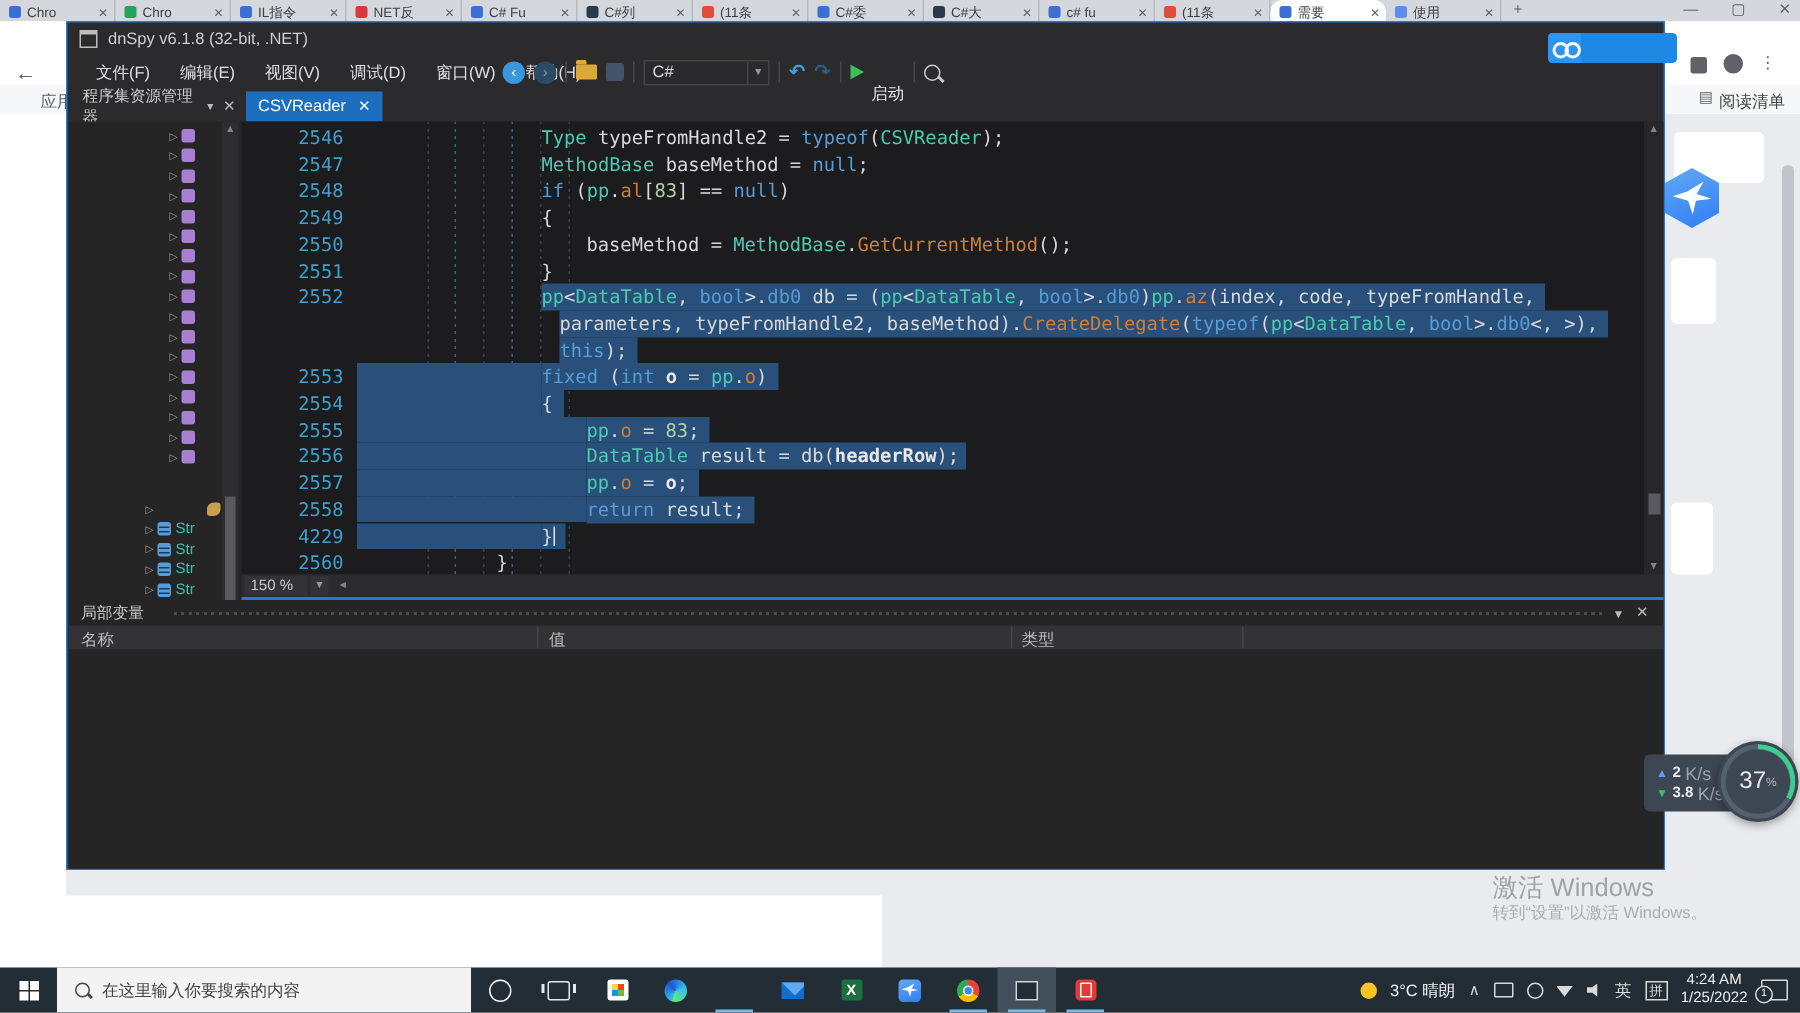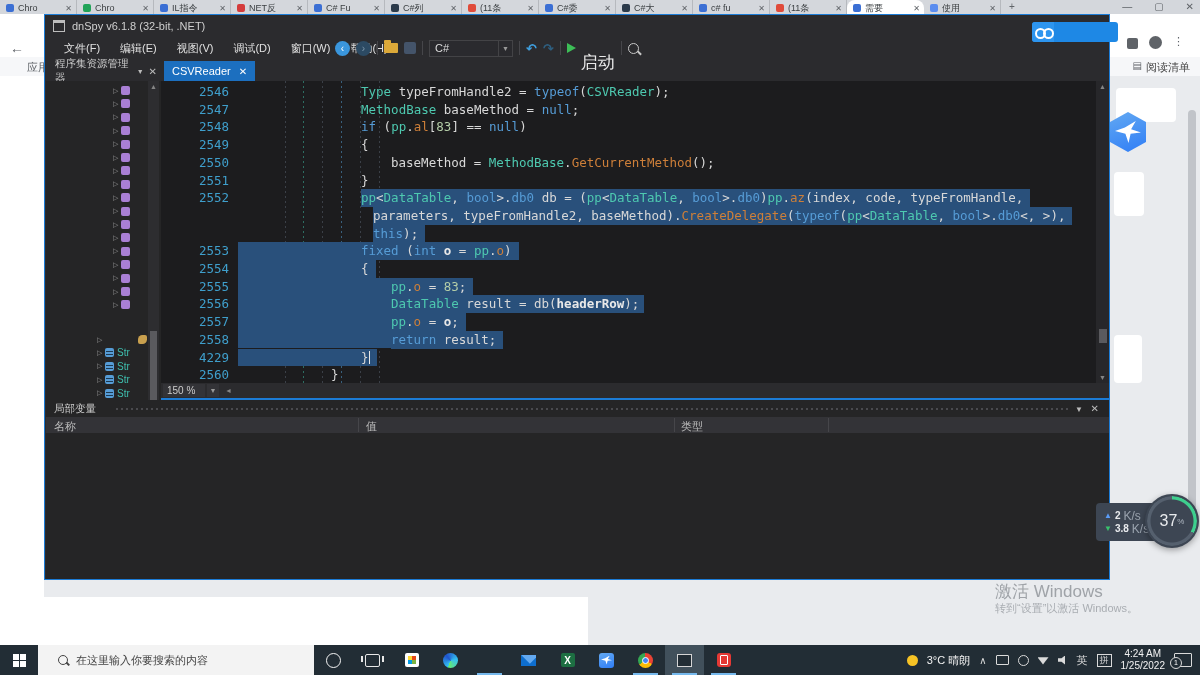--- a/index.html
+++ b/index.html
@@ -45,21 +45,21 @@
   #tb-open{width:14px;height:10px;background:#DCA939;border-radius:1px;position:relative;}
   #tb-open:before{content:"";position:absolute;left:0;top:-3px;width:7px;height:3px;background:#DCA939;border-radius:1px 1px 0 0;}
   #tb-save{width:12px;height:12px;background:#44546A;border-radius:2px;}
   #combo{width:84px;height:17px;background:#2A2A2E;border:1px solid #434346;color:#DDD;font-size:11px;
          display:flex;align-items:center;padding-left:5px;box-sizing:border-box;justify-content:space-between;}
   #combo .arr{border-left:1px solid #434346;height:100%;width:13px;display:flex;align-items:center;justify-content:center;color:#999;font-size:7px;}
   .undo{color:#3FA0E0;font-size:13px;font-weight:bold;}
   .redo{color:#2E5F80;font-size:13px;font-weight:bold;}
   #tb-start{display:flex;align-items:center;gap:5px;}
   #play{width:0;height:0;border-left:9px solid #3DBE57;border-top:5px solid transparent;border-bottom:5px solid transparent;}
-  #start-label{color:#E8E8E8;font-size:17px;margin-top:28px;}
+  #start-label{color:#E8E8E8;font-size:11px;margin-top:28px;}
   #tb-search{width:9px;height:9px;border:1.5px solid #C8C8C8;border-radius:50%;position:relative;}
   #tb-search:after{content:"";position:absolute;left:8px;top:8px;width:5px;height:1.5px;background:#C8C8C8;transform:rotate(45deg);}
   
   #explorer-hdr{left:6px;top:46px;width:110px;height:20px;display:flex;align-items:center;color:#CCC;font-size:10.5px;gap:5px;padding-left:4px;box-sizing:border-box;}
   #doc-tab{left:119px;top:46px;height:20px;background:#1C6FBF;color:#fff;font-size:11px;display:flex;
            align-items:center;gap:8px;padding:0 8px;}
   
   #sidebar{left:1px;top:66px;width:115px;height:492px;background:#252526;overflow:hidden;}
   .trow{position:absolute;left:0;width:115px;height:13px;display:flex;align-items:center;font-size:10px;white-space:nowrap;}
   .trow.sel{background:#3F4146;}
@@ -126,21 +126,21 @@
            box-shadow:0 2px 6px rgba(0,0,0,.35);display:flex;align-items:center;justify-content:center;}
   #netring{position:absolute;inset:2px;border-radius:50%;
            background:conic-gradient(#3ECF8E 0 33%,#55606E 33% 100%);
            -webkit-mask:radial-gradient(circle,transparent 21px,#000 22px);mask:radial-gradient(circle,transparent 21px,#000 22px);}
   #netpct{color:#E8EAED;font-size:16px;} #netpctu{color:#AEB6C0;font-size:8px;}
   
   #taskbar{left:0;top:645px;width:1200px;height:30px;background:#222D35;z-index:40;display:flex;align-items:center;}
   #start{width:38px;height:30px;display:flex;align-items:center;justify-content:center;}
   #winlogo{width:13px;height:13px;display:grid;grid-template-columns:6px 6px;grid-template-rows:6px 6px;gap:1px;}
   #winlogo i{background:#fff;}
-  #tsearch{width:276px;height:30px;background:#F3F3F3;display:flex;align-items:center;gap:8px;padding-left:20px;box-sizing:border-box;}
+  #tsearch{width:276px;height:30px;background:#F3F3F3;display:flex;align-items:center;gap:8px;padding-left:12px;box-sizing:border-box;}
   #tsearch .mag{width:8px;height:8px;border:1.5px solid #444;border-radius:50%;position:relative;flex:0 0 8px;}
   #tsearch .mag:after{content:"";position:absolute;left:7px;top:7px;width:4px;height:1.5px;background:#444;transform:rotate(45deg);}
   #tsearch .ph{color:#444;font-size:11px;}
   .tbicon{width:39px;height:30px;display:flex;align-items:center;justify-content:center;position:relative;}
   .tbicon.running:after{content:"";position:absolute;left:7px;bottom:0;width:25px;height:2px;background:#76B9ED;}
   .tbicon.activeapp{background:#41505B;}
   .ic-cortana{width:13px;height:13px;border:1.5px solid #F5F5F5;border-radius:50%;}
   .ic-taskview{width:13px;height:11px;border:1.5px solid #E8E8E8;border-radius:2px;position:relative;}
   .ic-taskview:before{content:"";position:absolute;left:-5px;top:1px;width:2px;height:6px;background:#E8E8E8;}
   .ic-taskview:after{content:"";position:absolute;right:-5px;top:1px;width:2px;height:6px;background:#E8E8E8;}

